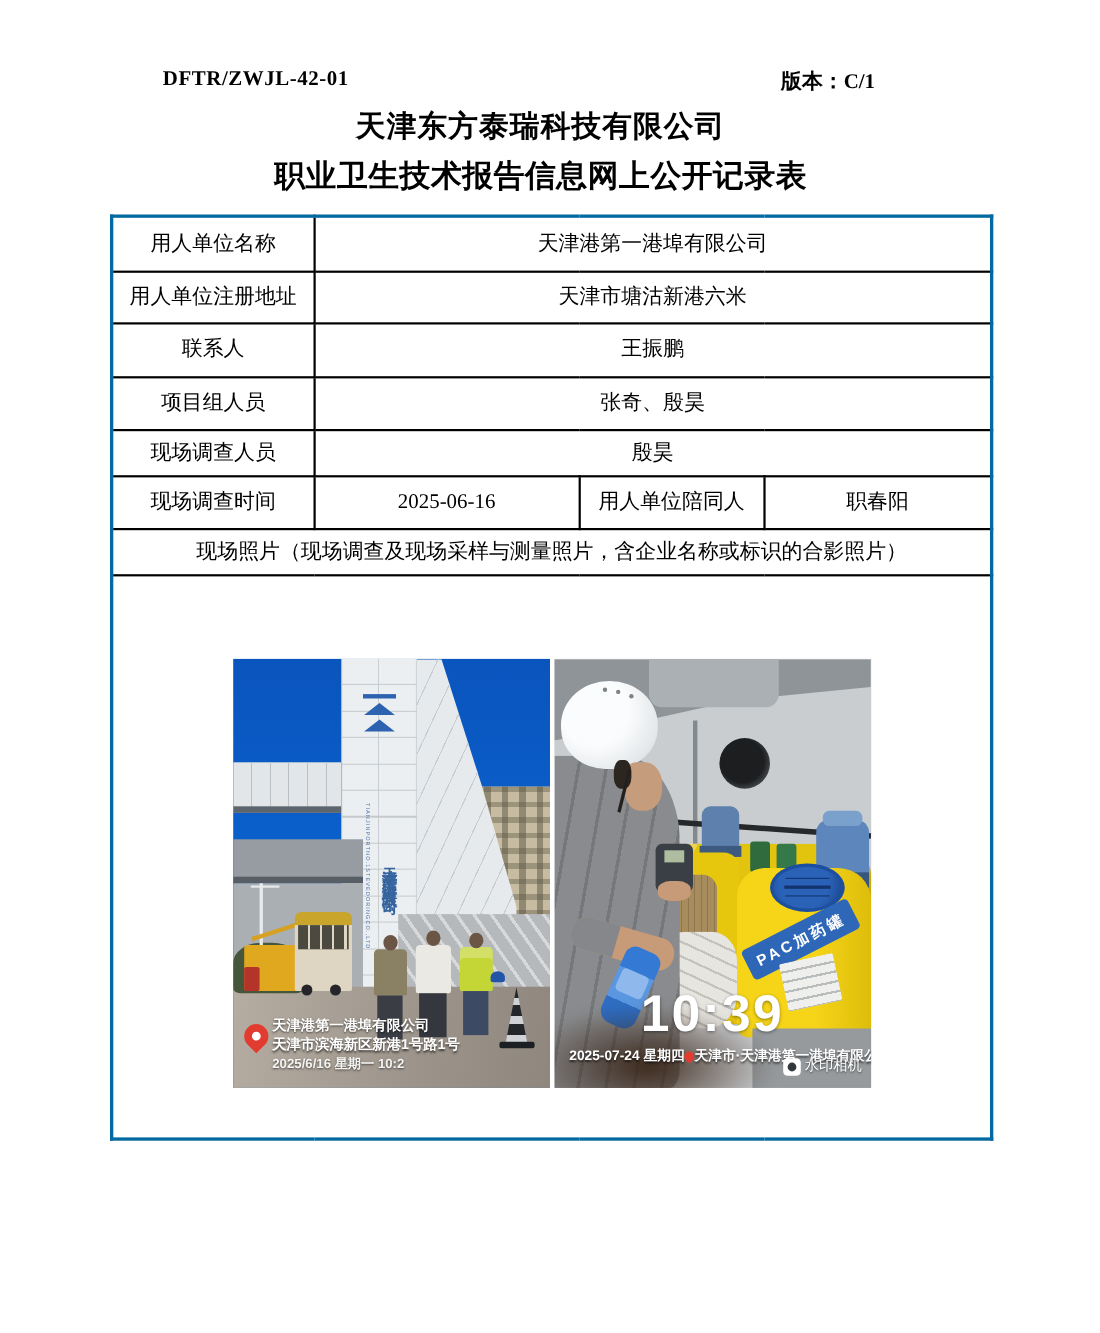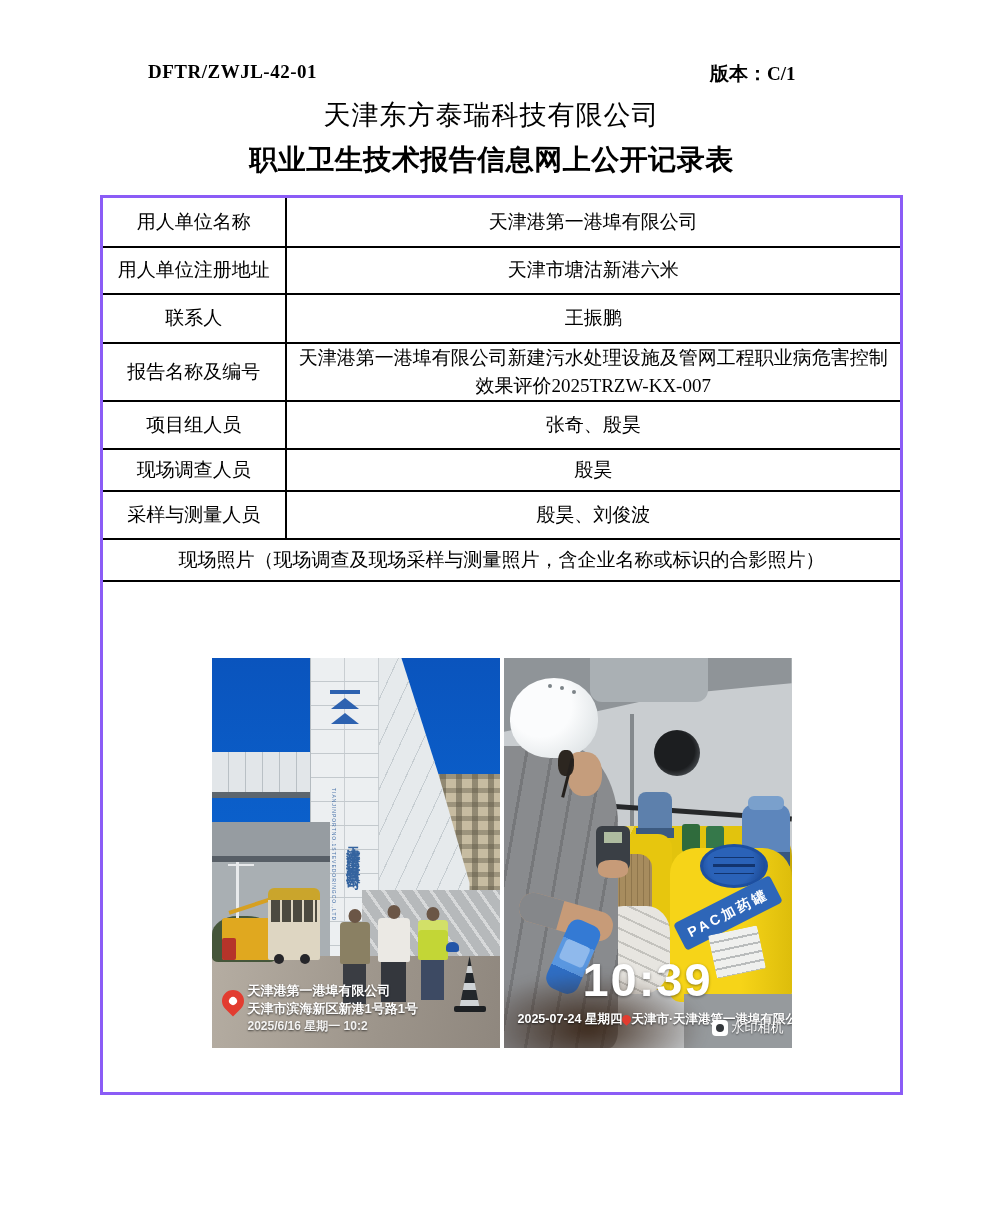--- a/index.html
+++ b/index.html
@@ -2,26 +2,26 @@
 <html><head>
 <meta charset="utf-8">
 <style>
   html,body{margin:0;padding:0;background:#fff;}
   .page{position:relative;width:983px;height:1212px;background:#fff;overflow:hidden;
         font-family:"Liberation Serif","DejaVu Serif",serif;color:#000;}
   
   .doc-code{position:absolute;left:148px;top:61px;font-size:19px;font-weight:bold;letter-spacing:.5px;}
   .doc-version{position:absolute;left:710px;top:61px;font-size:19px;font-weight:bold;}
   .title-company{position:absolute;left:0;top:97px;width:100%;text-align:center;
-                 font-size:27px;font-weight:normal;letter-spacing:1px;}
+                 font-size:27px;font-weight:bold;letter-spacing:1px;}
   .title-main{position:absolute;left:0;top:141px;width:100%;text-align:center;
               font-size:28px;font-weight:bold;letter-spacing:.5px;}
   
   table.rec{position:absolute;left:100px;top:195px;width:800px;border-collapse:collapse;
-            table-layout:fixed;border:3px solid #8b5cf6;}
+            table-layout:fixed;border:3px solid #0369a1;}
   table.rec td{border:2px solid #000;font-size:19px;text-align:center;vertical-align:middle;
                padding:0 4px;line-height:1.45;}
   .r1{height:50px}.r2{height:47px}.r3{height:49px}.r4{height:58px}.r5{height:48px}
   .r6{height:42px}.r7{height:48px}.r8{height:48px}.r9{height:49px}.r10{height:42px}
   .r11{height:513px}
   td.photo-cell{vertical-align:top;padding:0;text-align:center;}
   
   .photo-wrap{margin-top:40px;display:inline-flex;gap:4px;}
   .photo{position:relative;width:288px;height:390px;overflow:hidden;display:inline-block;
          font-family:"Liberation Sans","DejaVu Sans",sans-serif;}
@@ -196,35 +196,33 @@
       <td colspan="3">天津港第一港埠有限公司</td>
     </tr>
     <tr class="r2">
       <td>用人单位注册地址</td>
       <td colspan="3">天津市塘沽新港六米</td>
     </tr>
     <tr class="r3">
       <td>联系人</td>
       <td colspan="3">王振鹏</td>
     </tr>
-    <tr class="r4">
-      <td>报告名称及编号</td>
-      <td colspan="3">天津港第一港埠有限公司新建污水处理设施及管网工程职业病危害控制效果评价2025TRZW-KX-007</td>
-    </tr>
     <tr class="r5">
       <td>项目组人员</td>
       <td colspan="3">张奇、殷昊</td>
     </tr>
     <tr class="r6">
       <td>现场调查人员</td>
       <td colspan="3">殷昊</td>
     </tr>
-    <tr class="r8">
-      <td>采样与测量人员</td>
-      <td colspan="3">殷昊、刘俊波</td>
+    <tr class="r7">
+      <td>现场调查时间</td>
+      <td>2025-06-16</td>
+      <td>用人单位陪同人</td>
+      <td>职春阳</td>
     </tr>
     <tr class="r10">
       <td colspan="4">现场照片（现场调查及现场采样与测量照片，含企业名称或标识的合影照片）</td>
     </tr>
     <tr class="r11">
       <td colspan="4" class="photo-cell">
         <div class="photo-wrap">
 
           <div class="photo p1">
             <div class="p1-bridge"></div>

